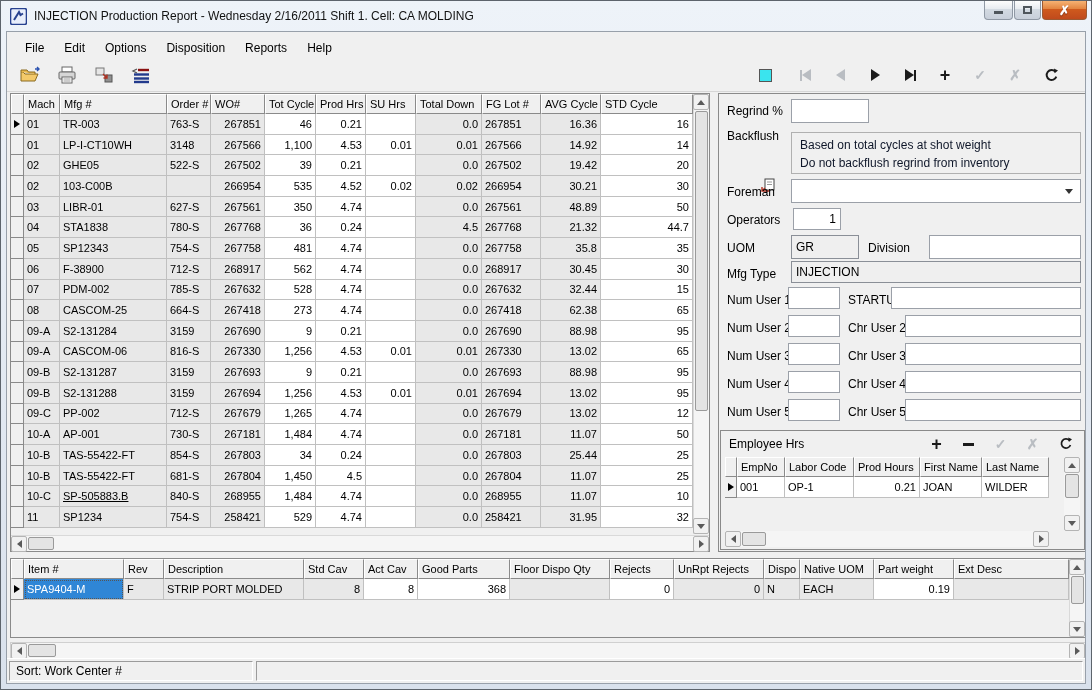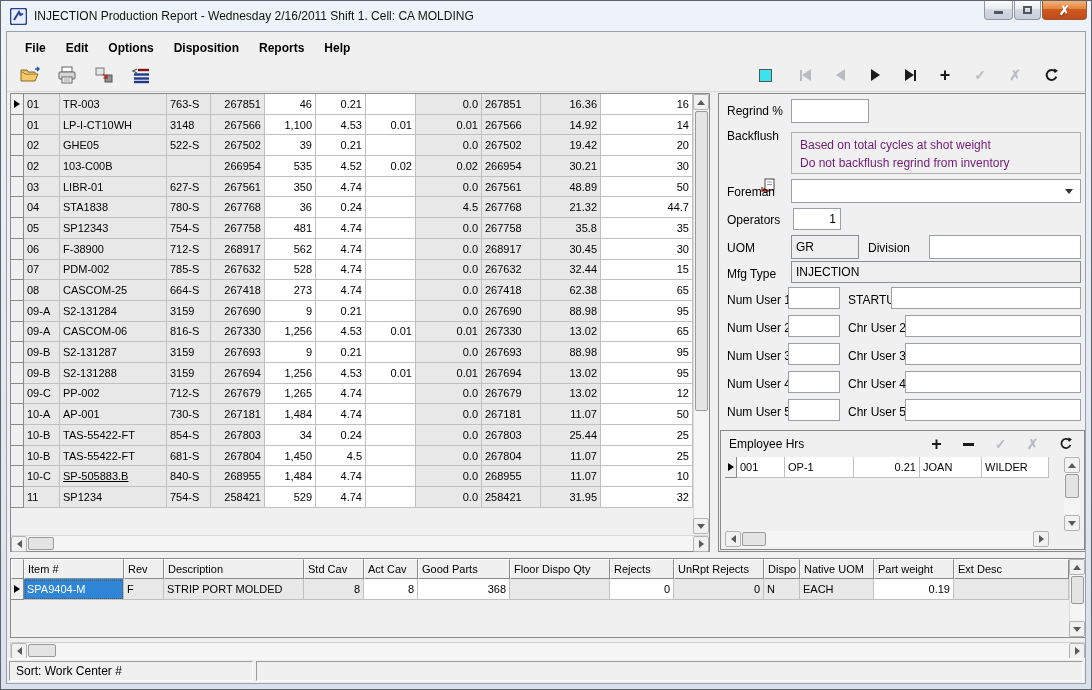--- a/index.html
+++ b/index.html
@@ -11,21 +11,21 @@
   .winbtns { position:absolute; right:4px; top:0; display:flex; gap:1px; }
   .wbtn { height:19px; border:1px solid #8f98a4; border-top:none; border-radius:0 0 4px 4px;
           background:linear-gradient(#fdfdfd,#e7ebf0 45%,#d3dae2 46%,#c8cfda); display:flex; align-items:center; justify-content:center; }
   .wbtn.min { width:29px; } .wbtn.max { width:27px; }
   .wbtn.close { width:45px; border-color:#9c5a32; background:linear-gradient(#f6b273,#e2833f 45%,#cf5a1d 46%,#c04a1c); }
   .glyph-min { width:9px; height:3px; background:#4f565c; margin-top:4px; }
   .glyph-max { width:9px; height:8px; border:2px solid #4f565c; background:transparent; }
   .glyph-close { color:#fff; font-size:13px; font-weight:bold; text-shadow:0 1px 1px #7c2d0e; line-height:1; }
   .client { position:absolute; left:5px; top:30px; right:5px; bottom:5px; background:#f0f0f0; border:1px solid #98a0aa; overflow:hidden; }
 
-  .menubar { position:absolute; left:0; top:4px; right:0; height:23px; display:flex; align-items:center; padding-left:8px; background:#f0f0f0;font-weight:bold; }
+  .menubar { position:absolute; left:0; top:4px; right:0; height:23px; display:flex; align-items:center; padding-left:8px; background:#f0f0f0; }
   .menu-item { padding:3px 10px; font-size:12px; color:#000; }
   .toolbar { position:absolute; left:0; top:27px; right:0; height:33px; background:#f0f0f0; border-bottom:1px solid #d6d6d6; }
   .tb-left { position:absolute; left:12px; top:0; height:100%; display:flex; align-items:center; gap:15px; }
   .tbicon { width:22px; height:20px; display:flex; align-items:center; justify-content:center; }
   .tb-right { position:absolute; left:747px; top:0; height:100%; display:flex; align-items:center; }
   .indbtn { width:22px; height:22px; display:flex; align-items:center; justify-content:center; margin-right:16px; }
   .indsq { width:13px; height:13px; background:#3ae4ee; border:1px solid #555; }
   .navbtn { width:26px; height:24px; margin-right:9px; display:flex; align-items:center; justify-content:center; color:#1b1b1b; font-weight:bold; }
   .navbtn.dis { color:#b9bdc2; }
   .navbar-bar { width:2px; height:11px; background:currentColor; display:inline-block; }
@@ -59,21 +59,21 @@
   .sbtn { position:absolute; width:16px; height:16px; background:#f1f1f1; border:1px solid #b4b4b4; border-radius:2px; display:flex; align-items:center; justify-content:center; color:#5a5a5a; }
   .sthumb { position:absolute; background:#e4e4e4; border:1px solid #9a9a9a; border-radius:2px; }
   .stri-up { width:0; height:0; border-left:4px solid transparent; border-right:4px solid transparent; border-bottom:5px solid #5a5a5a; }
   .stri-dn { width:0; height:0; border-left:4px solid transparent; border-right:4px solid transparent; border-top:5px solid #5a5a5a; }
   .stri-lf { width:0; height:0; border-top:4px solid transparent; border-bottom:4px solid transparent; border-right:5px solid #5a5a5a; }
   .stri-rt { width:0; height:0; border-top:4px solid transparent; border-bottom:4px solid transparent; border-left:5px solid #5a5a5a; }
 
   .fldlabel { position:absolute; font-size:12px; color:#000; }
   .fldinput { position:absolute; border:1px solid #9ba0a8; background:#fff; font-size:12px; font-family:"Liberation Sans",sans-serif; padding:0 4px; color:#000; }
   .fld-gray { background:#efefef; border:1px solid #8a8f97; display:flex; align-items:center; }
-  .groupbox { position:absolute; border:1px solid #b0b0b0; background:#f0f0f0; font-size:12px; color:#701a75; padding:3px 8px; line-height:18px; }
+  .groupbox { position:absolute; border:1px solid #b0b0b0; background:#f0f0f0; font-size:12px; color:#0f172a; padding:3px 8px; line-height:18px; }
   .combo { position:absolute; border:1px solid #9ba0a8; background:#fff; }
   .combo .drop { position:absolute; right:2px; top:0; bottom:0; width:18px; display:flex; align-items:center; justify-content:center; }
   .combo .dtri { width:0; height:0; border-left:4px solid transparent; border-right:4px solid transparent; border-top:5px solid #333; }
 
   #emp-box { position:absolute; left:1px; bottom:1px; width:365px; height:120px; border:1px solid #8a8a8a; background:#f0f0f0; }
   .emp-title { position:absolute; left:8px; top:6px; font-size:12px; color:#000; }
   .emp-icons { position:absolute; right:10px; top:3px; display:flex; gap:13px; }
   .mini-btn { width:19px; height:20px; display:flex; align-items:center; justify-content:center; color:#1b1b1b; font-weight:bold; }
   .mini-btn.dis { color:#b9bdc2; }
   .minus-bar { width:11px; height:3px; background:currentColor; }
@@ -177,20 +177,34 @@
             <svg width="15" height="15" viewBox="0 0 14 14">
               <path d="M11.5 3.5 A4.6 4.6 0 1 0 12.4 8" fill="none" stroke="currentColor" stroke-width="1.8"></path>
               <path d="M10.2 0.4 L14 2.3 L10.9 5 Z" fill="currentColor"></path>
             </svg>
           </span>
         </div>
     </div>
 
     <div class="panel" id="main-grid-panel">
       <div id="main-grid">
+          <div class="grow" style="height: 20px;">
+            <div class="gc hcell" style="width: 13px;"></div>
+            <div class="gc hcell" style="width: 36px;">Mach</div>
+            <div class="gc hcell" style="width: 107px;">Mfg #</div>
+            <div class="gc hcell" style="width: 44px;">Order #</div>
+            <div class="gc hcell" style="width: 54px;">WO#</div>
+            <div class="gc hcell" style="width: 51px;">Tot Cycle</div>
+            <div class="gc hcell" style="width: 50px;">Prod Hrs</div>
+            <div class="gc hcell" style="width: 50px;">SU Hrs</div>
+            <div class="gc hcell" style="width: 66px;">Total Down</div>
+            <div class="gc hcell" style="width: 59px;">FG Lot #</div>
+            <div class="gc hcell" style="width: 60px;">AVG Cycle</div>
+            <div class="gc hcell" style="width: 92px;">STD Cycle</div>
+          </div>
           <div class="grow" style="height: 20.7px;">
             <div class="gc rowhdr" style="width: 13px;">
               <span class="rowsel-tri"></span>
             </div>
             <div class="gc gcell " style="width: 36px;">01</div>
             <div class="gc gcell " style="width: 107px;">TR-003</div>
             <div class="gc gcell " style="width: 44px;">763-S</div>
             <div class="gc gcell ar" style="width: 54px;">267851</div>
             <div class="gc gcell ar cw" style="width: 51px;">46</div>
             <div class="gc gcell ar cw" style="width: 50px;">0.21</div>
@@ -557,20 +571,28 @@
               <span class="xg">✗</span>
             </span>
           <span class="mini-btn">
             <svg width="14" height="14" viewBox="0 0 14 14">
                 <path d="M11.5 3.5 A4.6 4.6 0 1 0 12.4 8" fill="none" stroke="currentColor" stroke-width="1.7"></path>
                 <path d="M10.2 0.4 L14 2.3 L10.9 5 Z" fill="currentColor"></path>
               </svg>
           </span>
         </div>
         <div id="emp-grid" style="position:absolute;left:4px;top:26px;width:324px;">
+            <div class="grow" style="height: 20px;">
+              <div class="gc hcell" style="width: 12px;"></div>
+              <div class="gc hcell" style="width: 48px;">EmpNo</div>
+              <div class="gc hcell" style="width: 69px;">Labor Code</div>
+              <div class="gc hcell" style="width: 66px;">Prod Hours</div>
+              <div class="gc hcell" style="width: 62px;">First Name</div>
+              <div class="gc hcell" style="width: 67px;">Last Name</div>
+            </div>
             <div class="grow" style="height: 21px;">
               <div class="gc rowhdr" style="width: 12px;">
                 <span class="rowsel-tri"></span>
               </div>
               <div class="gc gcell  cw" style="width: 48px;">001</div>
               <div class="gc gcell  cw" style="width: 69px;">OP-1</div>
               <div class="gc gcell ar cw" style="width: 66px;">0.21</div>
               <div class="gc gcell  cw" style="width: 62px;">JOAN</div>
               <div class="gc gcell  cw" style="width: 67px;">WILDER</div>
             </div>

